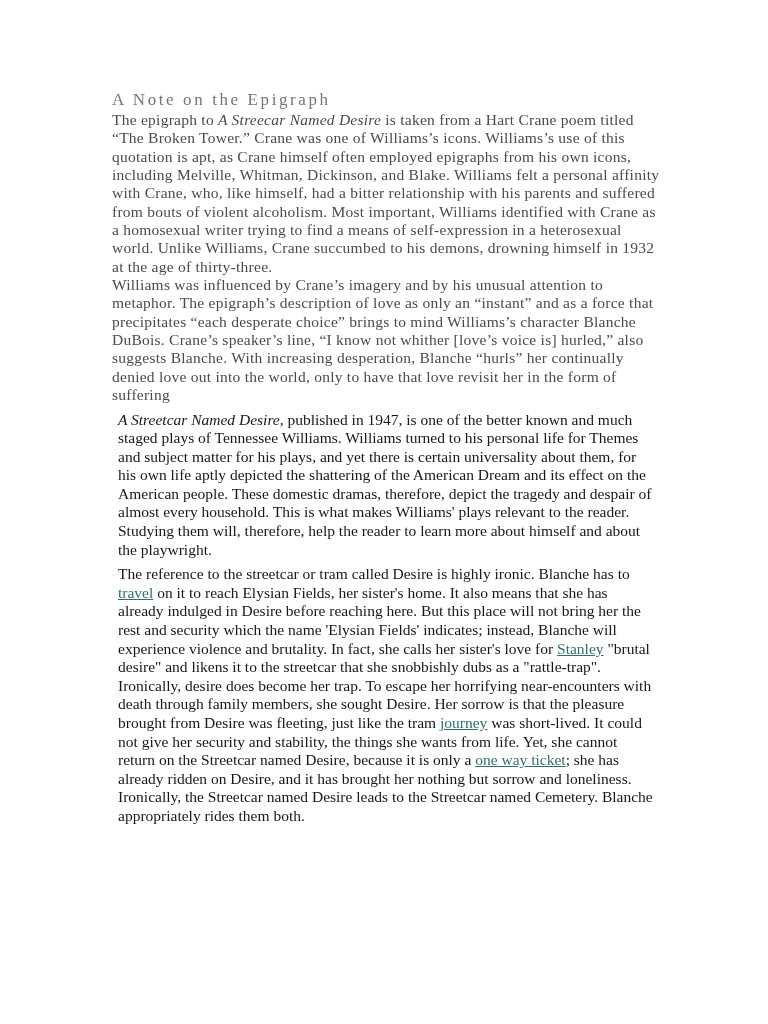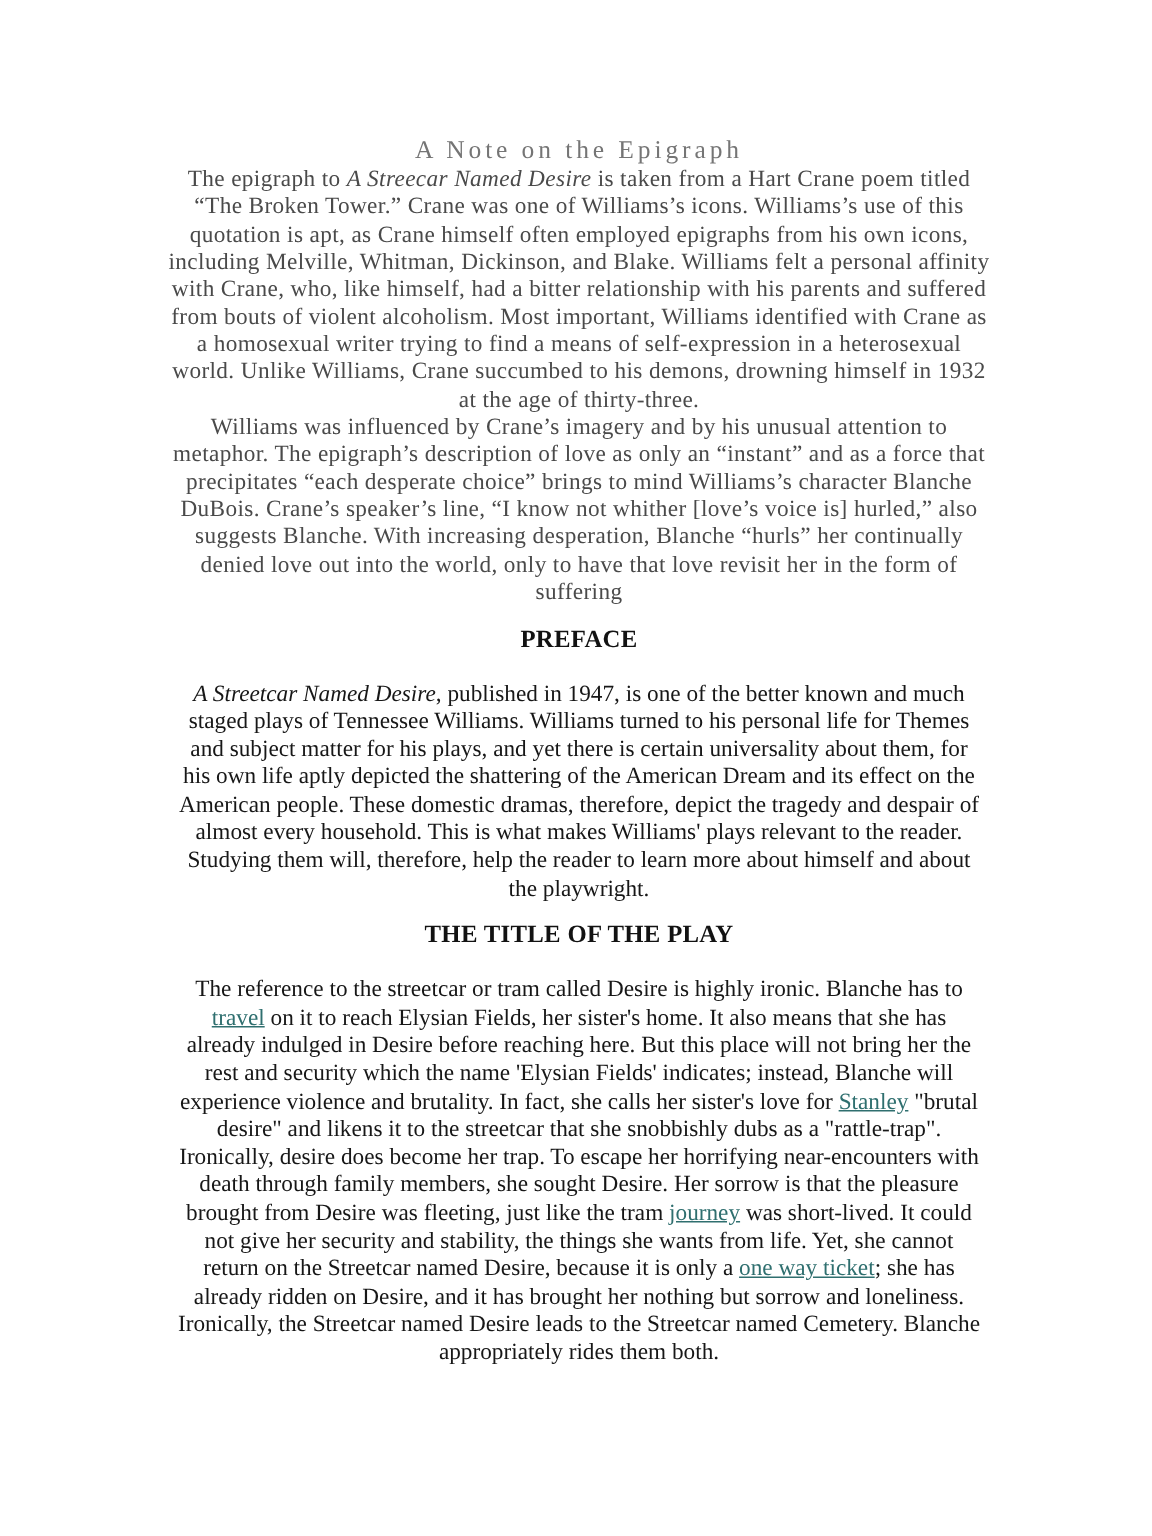--- a/index.html
+++ b/index.html
@@ -14,21 +14,20 @@
   .page {
     position: absolute;
     inset: 0;
     background: #ffffff;
   }
   .content {
     position: absolute;
     top: 90px;
     left: 112px;
     width: 548px;
-    text-align: center;
   }
   .note-heading {
     font-size: 17px;
     line-height: 20px;
     font-weight: 400;
     color: #757575;
     letter-spacing: 2.6px;
     margin: 0 0 1px 0;
   }
   .note-para {
@@ -62,22 +61,20 @@
 
 <div class="page">
   <div class="content">
 
     <h2 class="note-heading">A Note on the Epigraph</h2>
 
     <p class="note-para">The epigraph to <em>A Streecar Named Desire</em> is taken from a Hart Crane poem titled “The Broken Tower.” Crane was one of Williams’s icons. Williams’s use of this quotation is apt, as Crane himself often employed epigraphs from his own icons, including Melville, Whitman, Dickinson, and Blake. Williams felt a personal affinity with Crane, who, like himself, had a bitter relationship with his parents and suffered from bouts of violent alcoholism. Most important, Williams identified with Crane as a homosexual writer trying to find a means of self-expression in a heterosexual world. Unlike Williams, Crane succumbed to his demons, drowning himself in 1932 at the age of thirty-three.</p>
 
     <p class="note-para">Williams was influenced by Crane’s imagery and by his unusual attention to metaphor. The epigraph’s description of love as only an “instant” and as a force that precipitates “each desperate choice” brings to mind Williams’s character Blanche DuBois. Crane’s speaker’s line, “I know not whither [love’s voice is] hurled,” also suggests Blanche. With increasing desperation, Blanche “hurls” her continually denied love out into the world, only to have that love revisit her in the form of suffering</p>
 
-    <h3 class="doc-heading">PREFACE</h3>
 
     <p class="doc-para"><em>A Streetcar Named Desire</em>, published in 1947, is one of the better known and much staged plays of Tennessee Williams. Williams turned to his personal life for Themes and subject matter for his plays, and yet there is certain universality about them, for his own life aptly depicted the shattering of the American Dream and its effect on the American people. These domestic dramas, therefore, depict the tragedy and despair of almost every household. This is what makes Williams' plays relevant to the reader. Studying them will, therefore, help the reader to learn more about himself and about the playwright.</p>
 
-    <h3 class="doc-heading">THE TITLE OF THE PLAY</h3>
 
     <p class="doc-para">The reference to the streetcar or tram called Desire is highly ironic. Blanche has to <a href="#">travel</a> on it to reach Elysian Fields, her sister's home. It also means that she has already indulged in Desire before reaching here. But this place will not bring her the rest and security which the name 'Elysian Fields' indicates; instead, Blanche will experience violence and brutality. In fact, she calls her sister's love for <a href="#">Stanley</a> "brutal desire" and likens it to the streetcar that she snobbishly dubs as a "rattle-trap". Ironically, desire does become her trap. To escape her horrifying near-encounters with death through family members, she sought Desire. Her sorrow is that the pleasure brought from Desire was fleeting, just like the tram <a href="#">journey</a> was short-lived. It could not give her security and stability, the things she wants from life. Yet, she cannot return on the Streetcar named Desire, because it is only a <a href="#">one way ticket</a>; she has already ridden on Desire, and it has brought her nothing but sorrow and loneliness. Ironically, the Streetcar named Desire leads to the Streetcar named Cemetery. Blanche appropriately rides them both.</p>
 
   </div>
 </div>
 
 </body></html>

